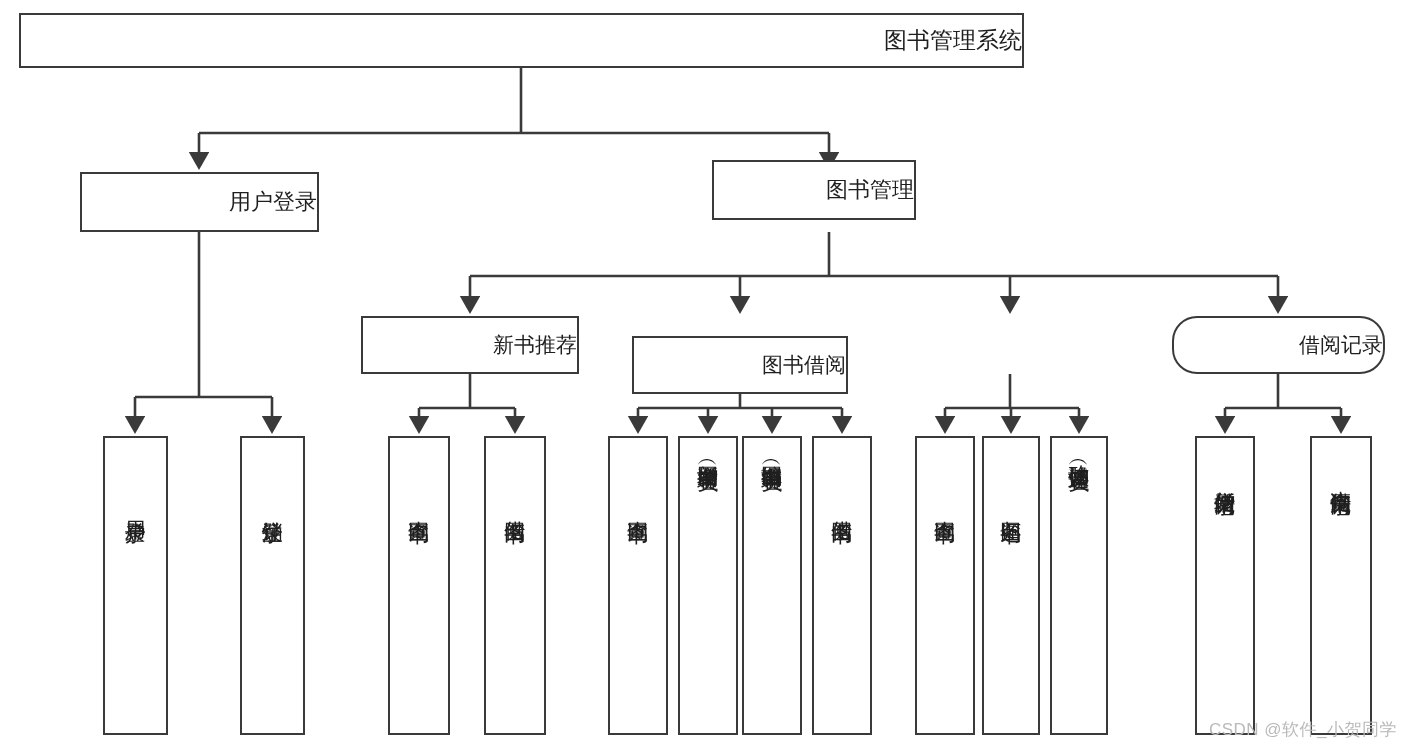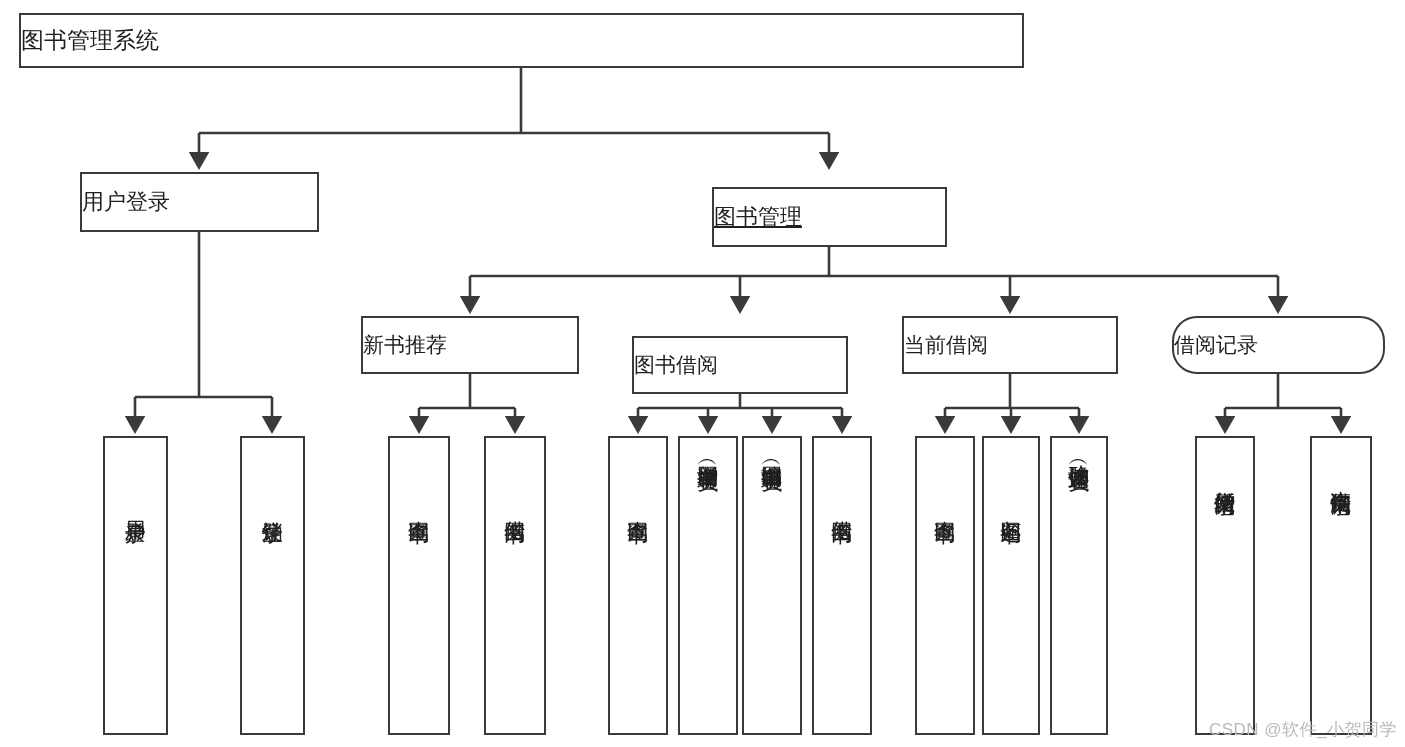--- a/index.html
+++ b/index.html
@@ -22,21 +22,21 @@
     height:747px;
     pointer-events:none;
   }
   .node{
     position:absolute;
     box-sizing:border-box;
     background:#ffffff;
     border:2px solid #3a3a3a;
     display:flex;
     align-items:center;
-    justify-content:flex-start;
+    justify-content:flex-end;
     color:#1f1f1f;
   }
   .node.root{
     font-size:23px;
   }
   .node.lvl2{
     font-size:22px;
   }
   .node.lvl3{
     font-size:21px;
@@ -126,32 +126,29 @@
     </g>
   </svg>
 
   <div class="node root" style="left:19px;top:13px;width:1005px;height:55px;">
     <span>图书管理系统</span>
   </div>
 
   <div class="node lvl2" style="left:80px;top:172px;width:239px;height:60px;">
     <span>用户登录</span>
   </div>
-  <div class="node lvl2" style="left:712px;top:187px;width:235px;height:60px;text-decoration:underline;">
+  <div class="node lvl2" style="left:712px;top:160px;width:204px;height:60px;">
     <span>图书管理</span>
   </div>
 
   <div class="node lvl3" style="left:361px;top:316px;width:218px;height:58px;">
     <span>新书推荐</span>
   </div>
   <div class="node lvl3" style="left:632px;top:316px;width:216px;height:58px;margin-top:20px;">
     <span>图书借阅</span>
-  </div>
-  <div class="node lvl3" style="left:902px;top:316px;width:216px;height:58px;">
-    <span>当前借阅</span>
   </div>
   <div class="node lvl3" style="left:1172px;top:316px;width:213px;height:58px;border-radius:25px;">
     <span>借阅记录</span>
   </div>
 
   <div class="node leaf leaf-short" style="left:103px;top:436px;width:65px;height:299px;">
     <span class="vlabel">用户登录</span>
   </div>
   <div class="node leaf leaf-short" style="left:240px;top:436px;width:65px;height:299px;">
     <span class="vlabel">注销登录</span>

